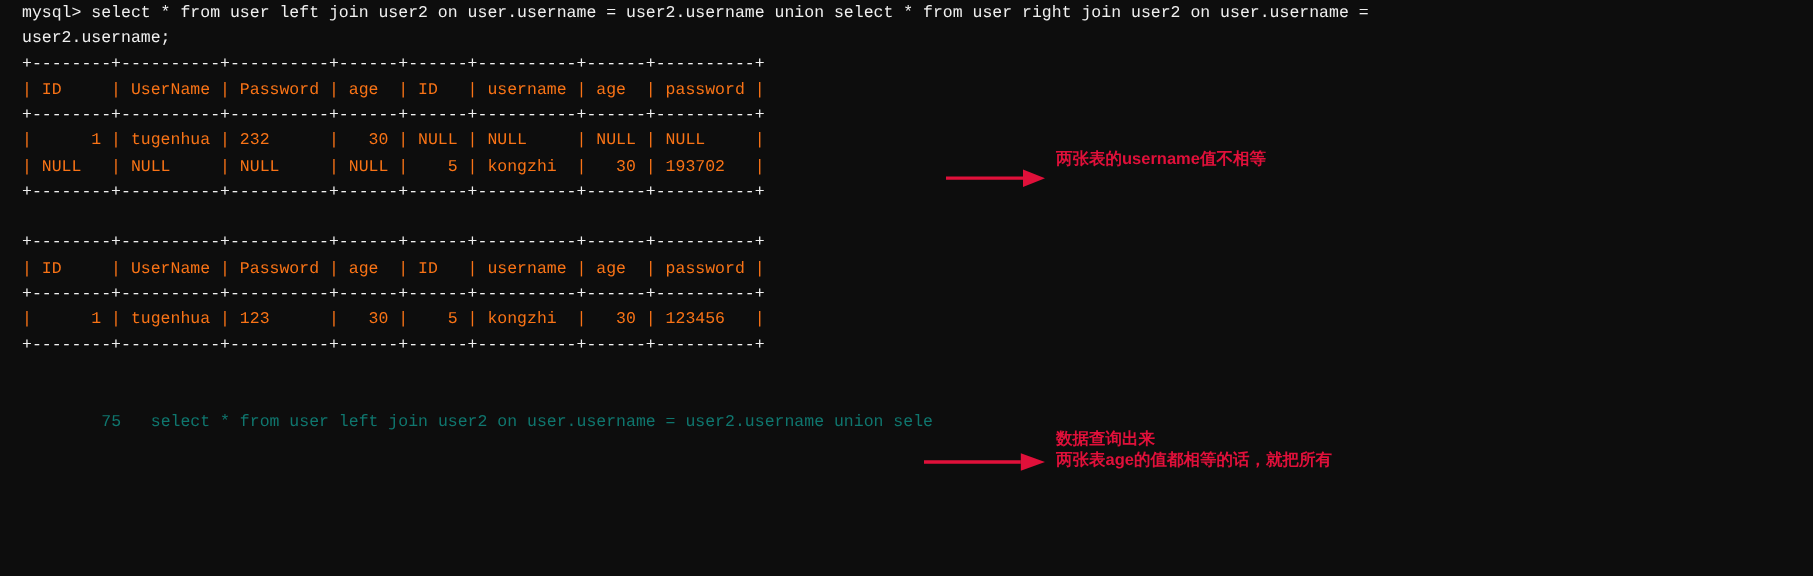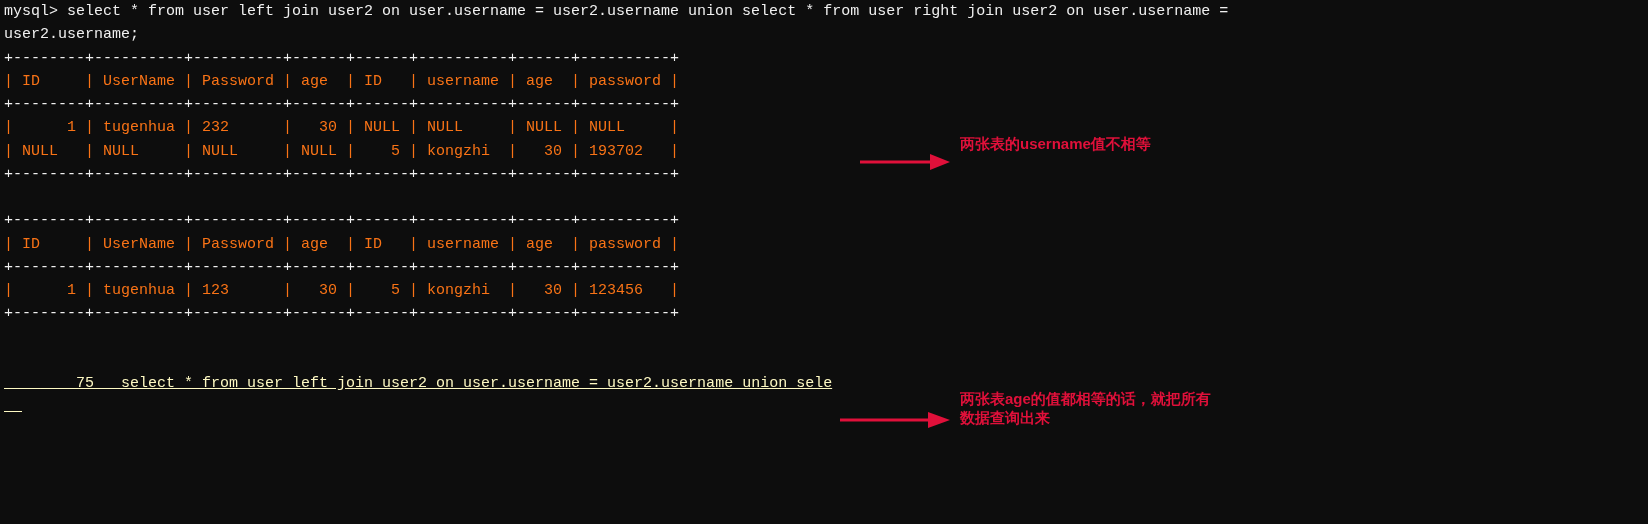--- a/index.html
+++ b/index.html
@@ -15,21 +15,21 @@
     .terminal {
       background: #0d0d0d;
       padding: 0;
       width: 1648px;
       min-height: 524px;
       position: relative;
     }
     .line {
       white-space: pre;
       line-height: 1.55;
-      padding-left: 4px;
+      padding-left: 20px;
     }
     .prompt { color: #f0f0f0; }
     .table-border { color: #f0f0f0; }
     .table-data { color: #f97316; }
     .result-info { color: #f0f0f0; }
     .annotation {
       position: absolute;
       color: #e0103a;
       font-family: 'Microsoft YaHei', 'SimHei', sans-serif;
       font-size: 15px;
@@ -67,38 +67,38 @@
 
   <div class="line table-border">+--------+----------+----------+------+------+----------+------+----------+</div>
 
   <div class="line table-data">|      1 | tugenhua | 123      |   30 |    5 | kongzhi  |   30 | 123456   |</div>
 
   <div class="line table-border">+--------+----------+----------+------+------+----------+------+----------+</div>
 
 
   <div class="line">&nbsp;</div>
 
-  <div class="line" style="color:#fef9c3;text-decoration:underline;">
+  <div class="line" style="color:#0f766e;">
     <span>    75   select * from user left join user2 on user.username = user2.username union sele</span>
   </div>
 
   <div style="position:absolute; top:148px; left:860px; color:#e0103a; font-size:28px; line-height:1;">
     <svg width="90" height="28" viewBox="0 0 90 28" xmlns="http://www.w3.org/2000/svg">
       <line x1="0" y1="14" x2="70" y2="14" stroke="#e0103a" stroke-width="3"></line>
       <polygon points="70,6 90,14 70,22" fill="#e0103a"></polygon>
     </svg>
   </div>
 
   <div class="annotation" style="top:135px; left:960px;">两张表的username值不相等</div>
 
   <div style="position:absolute; top:406px; left:840px; color:#e0103a; font-size:28px; line-height:1;">
     <svg width="110" height="28" viewBox="0 0 110 28" xmlns="http://www.w3.org/2000/svg">
       <line x1="0" y1="14" x2="88" y2="14" stroke="#e0103a" stroke-width="3"></line>
       <polygon points="88,6 110,14 88,22" fill="#e0103a"></polygon>
     </svg>
   </div>
 
   <div class="annotation" style="top:390px; left:960px;">
+    <div>数据查询出来</div>
     <div>两张表age的值都相等的话，就把所有</div>
-    <div>数据查询出来</div>
   </div>
 
 </div>
 
 </body></html>

